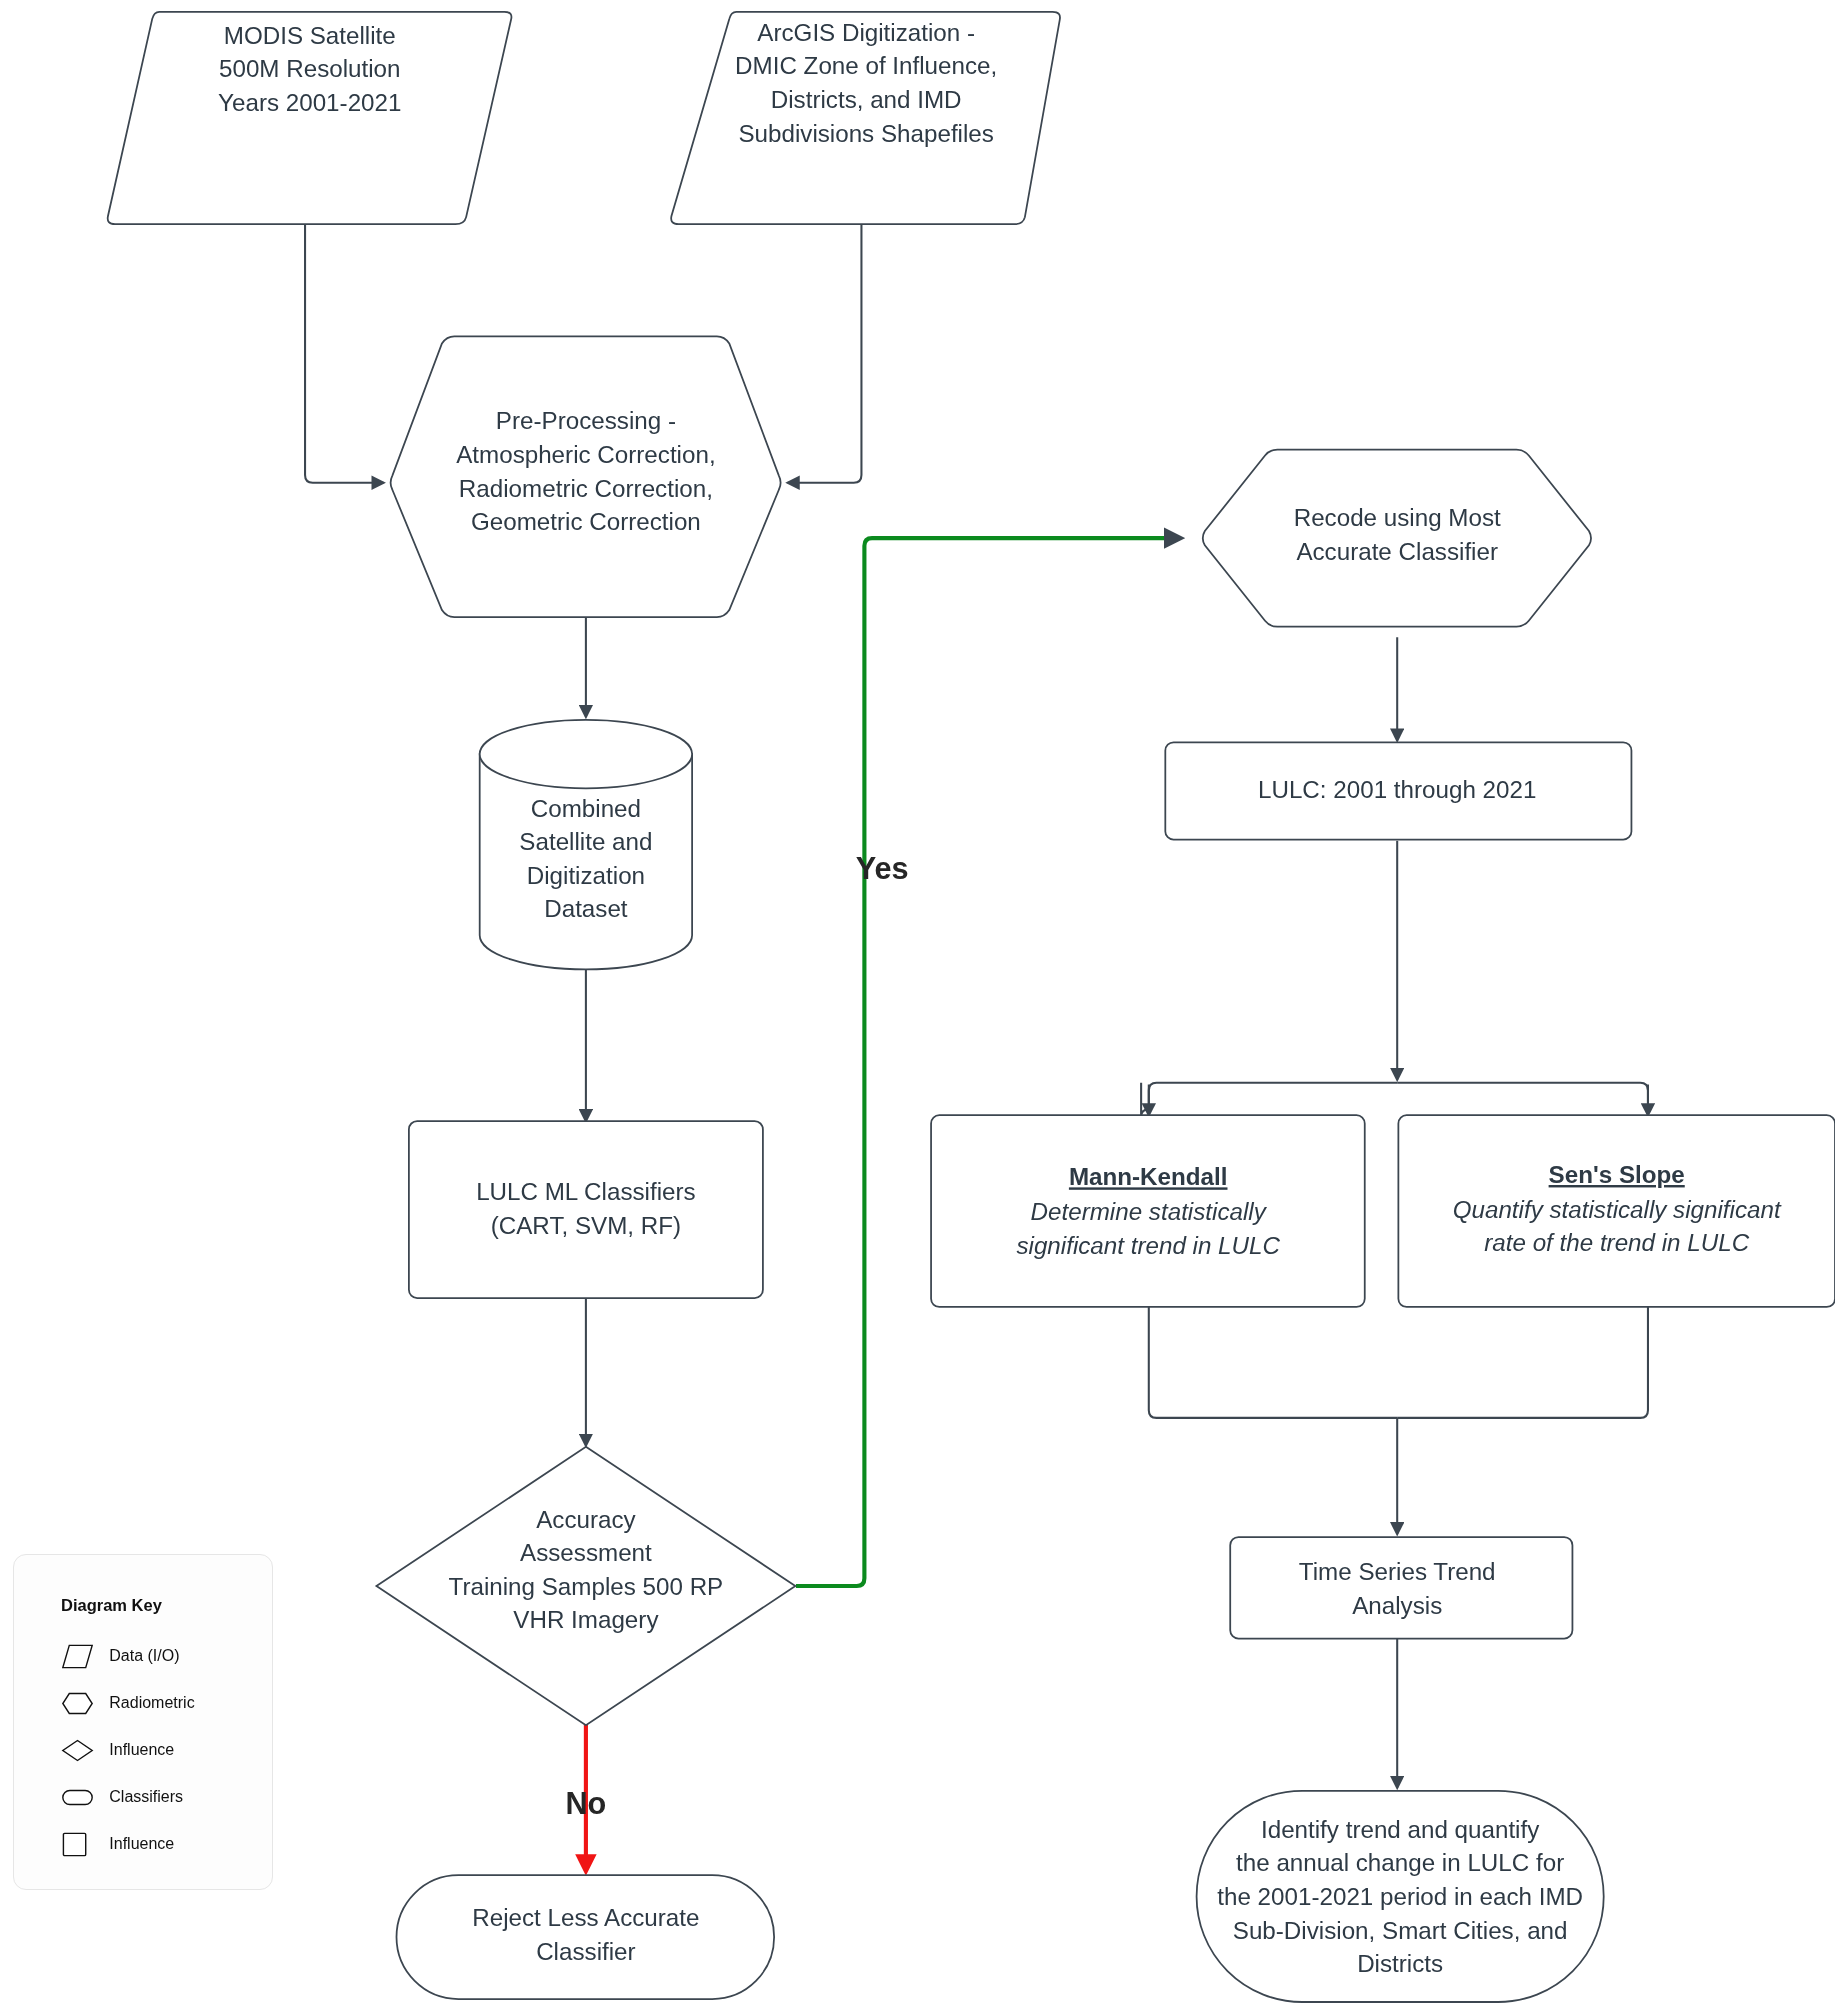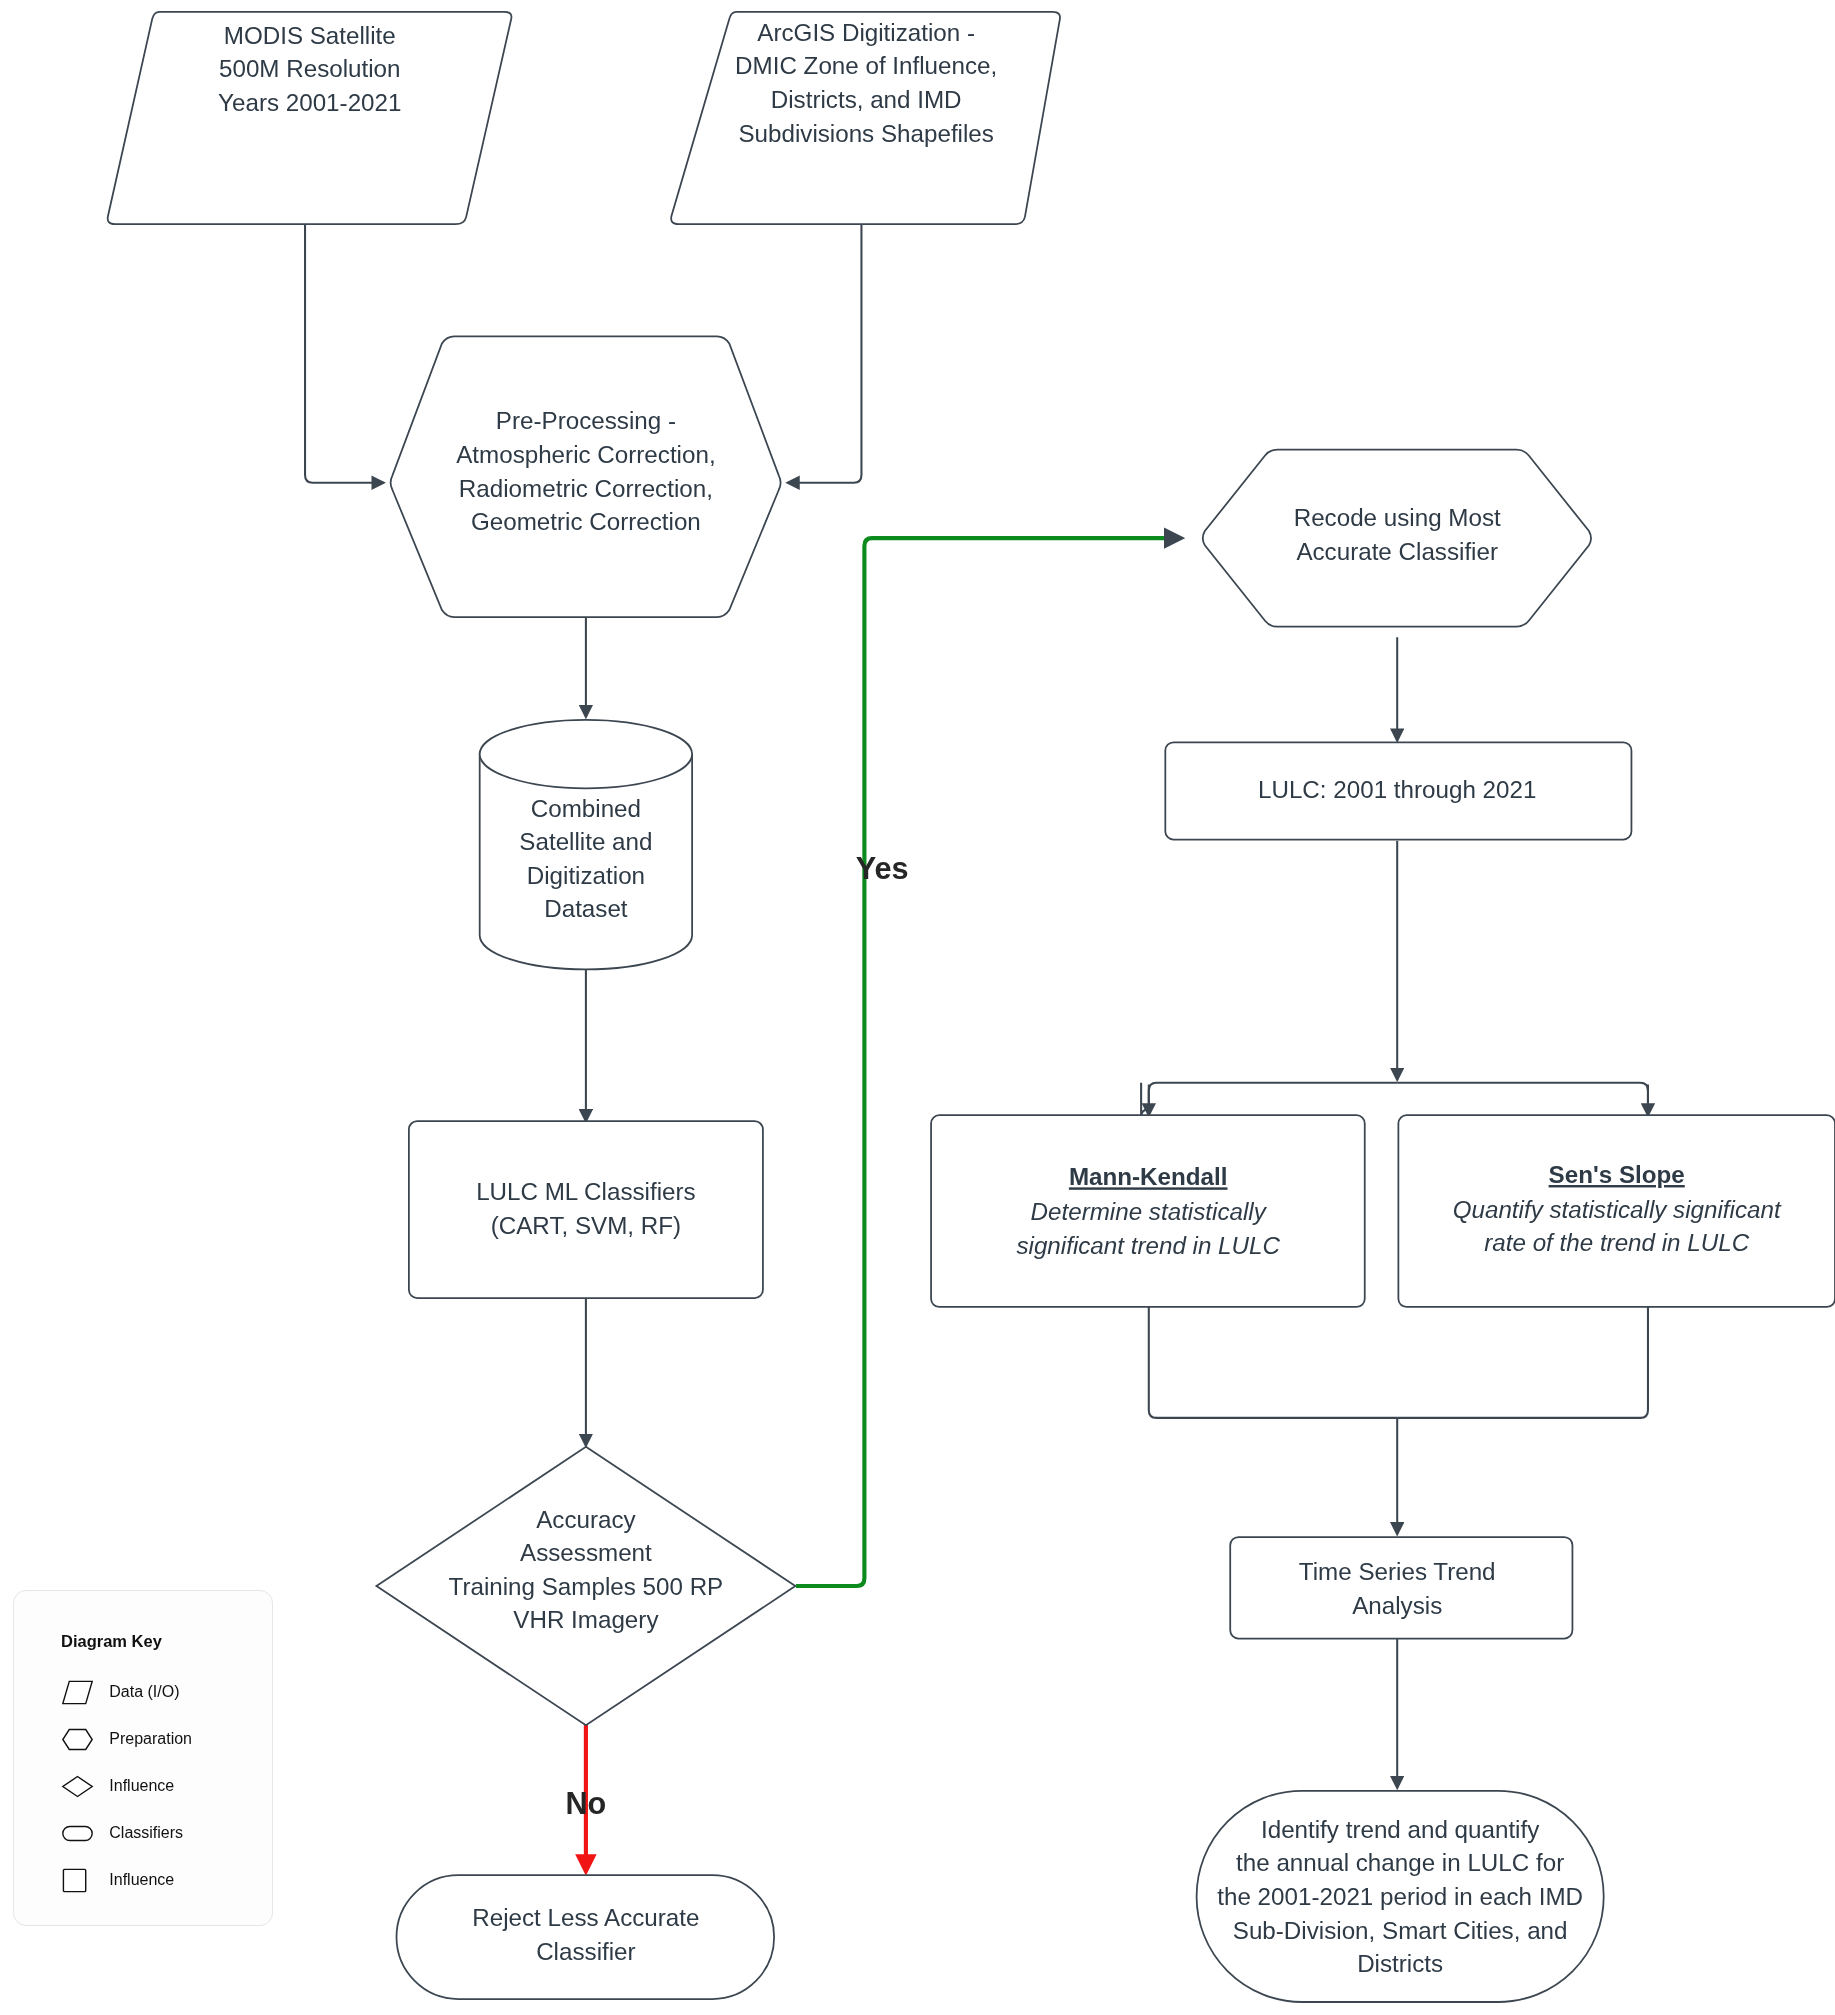--- a/index.html
+++ b/index.html
@@ -70,21 +70,21 @@
     font-family: "Liberation Sans", sans-serif;
     font-size: 52px;
     font-weight: bold;
     fill: #262626;
     text-anchor: middle;
   }
   
   #legend {
     position: absolute;
     left: 13px;
-    top: 1590px;
+    top: 1554px;
     width: 260px;
     height: 336px;
     background: #fdfdfd;
     border: 1.2px solid #e6e6e6;
     border-radius: 13px;
     box-sizing: border-box;
     padding: 41px 0 0 47px;
   }
   #legend .legend-title {
     font-family: "Liberation Sans", sans-serif;
@@ -266,21 +266,21 @@
       <svg class="legend-glyph" viewBox="0 0 56 46">
         <path d="M 14 4 L 53 4 L 42 42 L 3 42 Z" fill="#ffffff" stroke="#111111" stroke-width="2.4"></path>
       </svg>
       <span class="legend-label">Data (I/O)</span>
     </div>
 
     <div class="legend-row">
       <svg class="legend-glyph" viewBox="0 0 56 46">
         <path d="M 14 6 L 42 6 L 53 23 L 42 40 L 14 40 L 3 23 Z" fill="#ffffff" stroke="#111111" stroke-width="2.4"></path>
       </svg>
-      <span class="legend-label">Preparation</span>
+      <span class="legend-label">Radiometric</span>
     </div>
 
     <div class="legend-row">
       <svg class="legend-glyph" viewBox="0 0 56 46">
         <path d="M 28 6 L 53 23 L 28 40 L 3 23 Z" fill="#ffffff" stroke="#111111" stroke-width="2.4"></path>
       </svg>
       <span class="legend-label">Influence</span>
     </div>
 
     <div class="legend-row">

